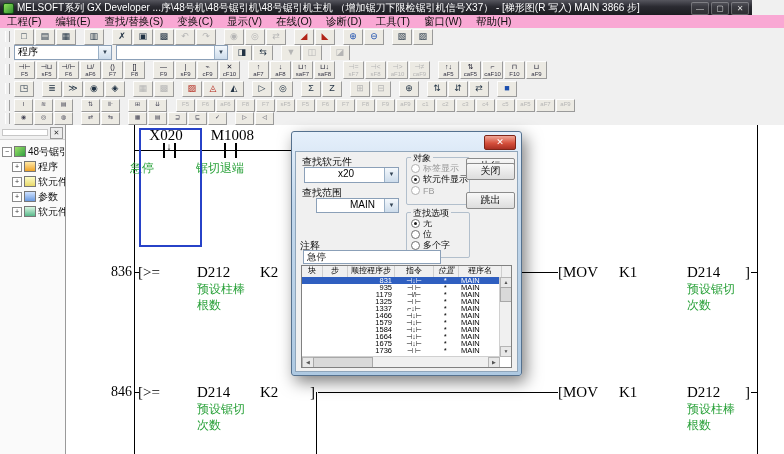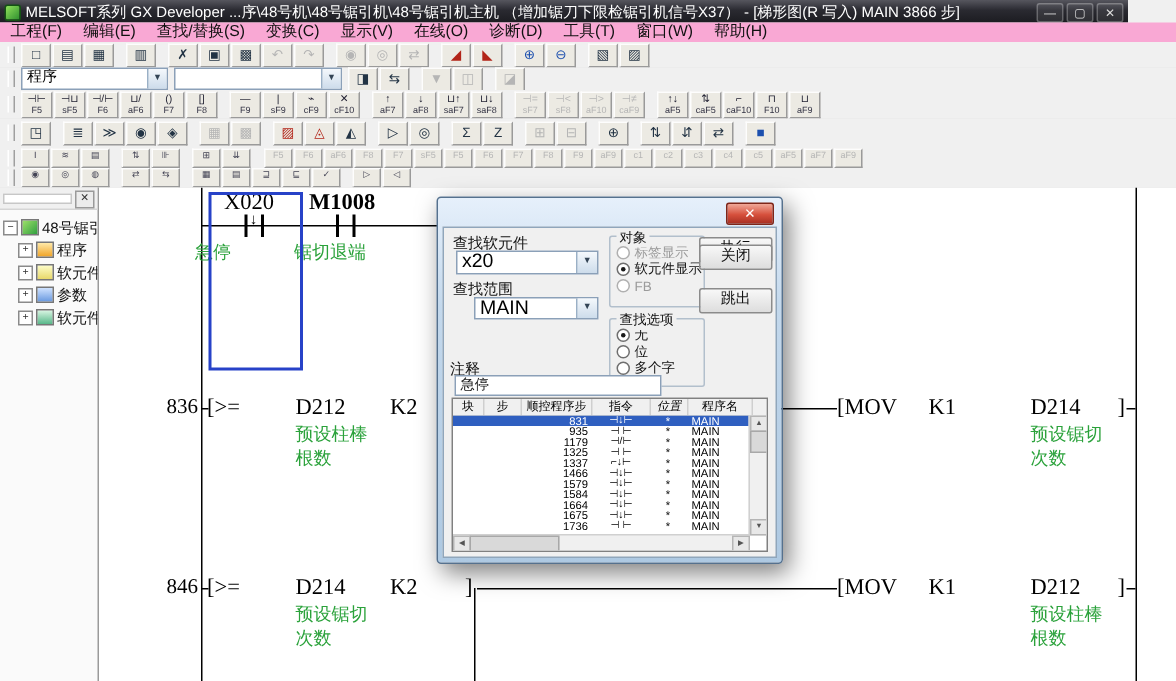--- a/index.html
+++ b/index.html
@@ -69,21 +69,21 @@
   
   #dlg{position:absolute;left:291px;top:131px;width:229px;height:243px;z-index:30;
     background:linear-gradient(180deg,#e6f0fb 0%,#c3d8ec 30%,#aec9e2 100%);
     border:1px solid #55718e;border-radius:3px;box-shadow:4px 6px 16px rgba(0,0,0,.5);}
   #dlg .dtitle{position:absolute;left:8px;top:3px;font-size:10.5px;color:#101010;white-space:nowrap;}
   #dlg .dclose{position:absolute;right:5px;top:3px;width:30px;height:13px;color:#fff;font-size:9px;line-height:12px;text-align:center;
     background:linear-gradient(#f0a898,#d6503c 55%,#a93023);border:1px solid #7e2619;border-radius:2px;}
   #dbody{position:absolute;left:3px;top:19px;right:3px;bottom:3px;background:#f0f0f0;border:1px solid #90a6bb;}
   .dlbl{position:absolute;font-size:10px;color:#111;white-space:nowrap;}
   .dcombo{position:absolute;height:14px;background:#fff;border:1px solid #8ba0b8;display:flex;}
-  .dcombo .val{flex:1;font-size:13px;line-height:12px;padding:0 3px;overflow:hidden;}
+  .dcombo .val{flex:1;font-size:10px;line-height:12px;padding:0 3px;overflow:hidden;margin-left:30px;}
   .dcombo .arr{width:13px;background:linear-gradient(#f4f8fc,#cddceb);border-left:1px solid #9ab0c6;font-size:6px;line-height:12px;text-align:center;color:#345;}
   .grp{position:absolute;border:1px solid #b2bfcc;border-radius:2px;}
   .grp .leg{position:absolute;top:-6px;left:4px;background:#f0f0f0;padding:0 2px;font-size:9px;color:#111;white-space:nowrap;}
   .opt{display:flex;align-items:center;height:11px;padding-left:4px;font-size:9px;color:#111;white-space:nowrap;}
   .opt .radio{width:7px;height:7px;border:1px solid #6f6f6f;border-radius:50%;background:#fff;margin-right:3px;flex:none;position:relative;}
   .opt.checked .radio::after{content:"";position:absolute;left:1.5px;top:1.5px;width:3px;height:3px;border-radius:50%;background:#1a1a1a;}
   .opt.dis{color:#9b9b9b;}
   .opt.dis .radio{border-color:#b0b0b0;}
   .dbtn{position:absolute;left:170px;width:47px;height:15px;font-size:10px;line-height:14px;text-align:center;color:#111;
     background:linear-gradient(#f8f8f8,#dddddd);border:1px solid #8b8b8b;border-radius:2px;}
@@ -434,21 +434,21 @@
 
     <div class="vwire" style="left:68px;top:0;height:329px;"></div>
     <div class="vwire" style="left:691px;top:0;height:329px;"></div>
 
     <div class="wire" style="left:68px;top:25px;width:162px;"></div>
     <div class="dev" style="left:80px;top:2px;width:40px;text-align:center;">X020</div>
     <div class="cbar" style="left:97px;top:18px;"></div>
     <div class="cbar" style="left:108px;top:18px;"></div>
     <div class="pulse" style="left:97px;top:16px;width:12px;text-align:center;">↓</div>
     <div class="cmt" style="left:64px;top:35px;">急停</div>
-    <div class="dev" style="left:140px;top:2px;width:48px;text-align:left;font-weight:bold;">M1008</div>
+    <div class="dev" style="left:140px;top:2px;width:48px;text-align:right;">M1008</div>
     <div class="cbar" style="left:158px;top:18px;"></div>
     <div class="cbar" style="left:169px;top:18px;"></div>
     <div class="cmt" style="left:130px;top:35px;">锯切退端</div>
     <div id="selrect"></div>
 
     <div class="stepnum" style="left:28px;top:139px;">836</div>
     <div class="wire" style="left:68px;top:147px;width:5px;"></div>
     <div class="opx" style="left:72px;top:139px;">[&gt;=</div>
     <div class="dev" style="left:131px;top:139px;">D212</div>
     <div class="dev" style="left:194px;top:139px;">K2</div>

